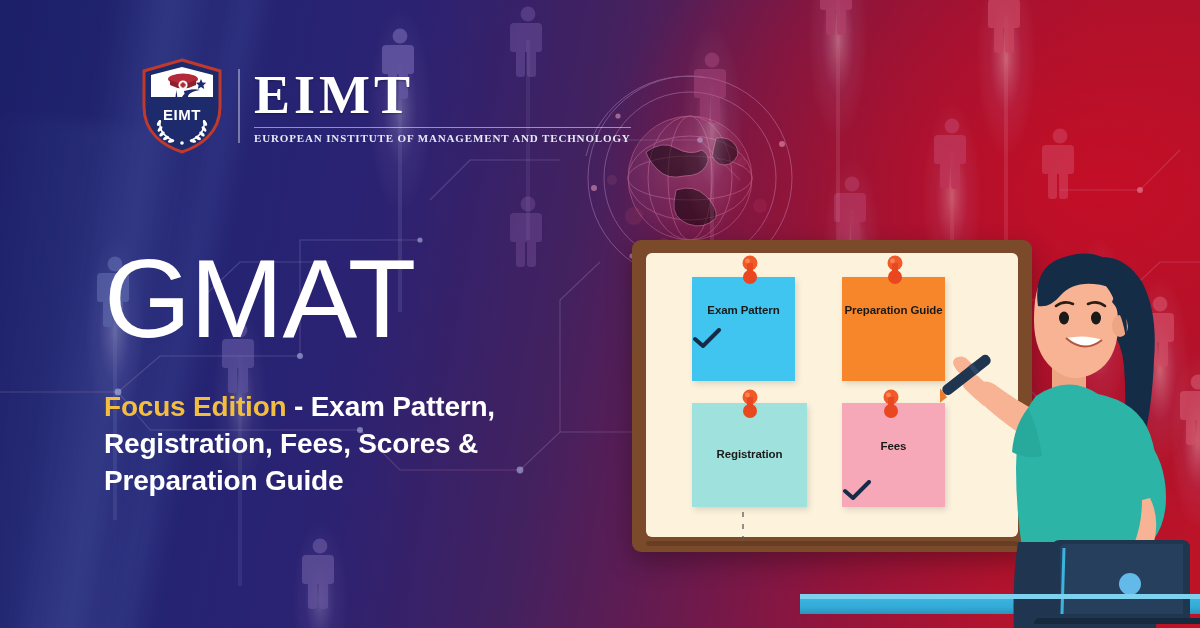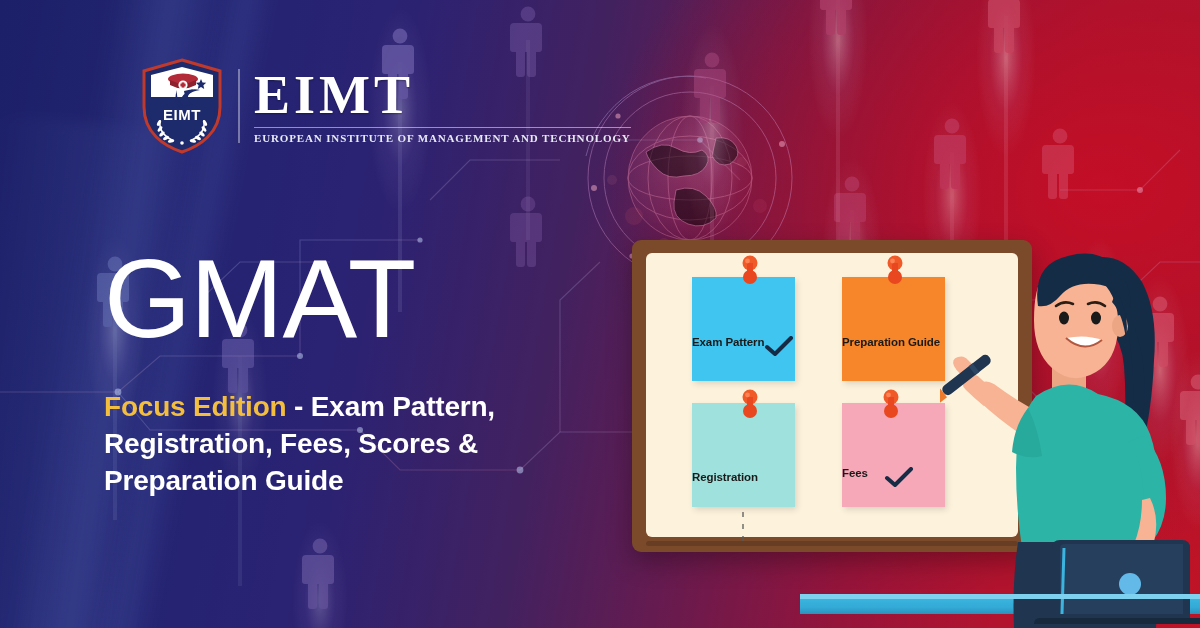--- a/index.html
+++ b/index.html
@@ -90,34 +90,34 @@
     border-radius:6px;
   }
   .board-shadow-b {
     position:absolute; left:14px; bottom:6px; right:14px; height:5px;
     background:rgba(0,0,0,0.16); border-radius:3px;
   }
 
   
   .note {
     position:absolute;
-    display:flex; flex-direction:row;
-    align-items:center; justify-content:flex-start;
+    display:flex; flex-direction:column;
+    justify-content:flex-start;
     padding-top:26px;
     box-shadow:2px 3px 6px rgba(0,0,0,0.13);
   }
   .note-label {
     font-size:11.5px; font-weight:700; color:#1a1a1a;
     text-align:center; line-height:1.3; letter-spacing:-0.1px;
   }
   .note-check { margin-top:10px; }
 
   #note-exam  { left:692px; top:277px; width:103px; height:104px; background:#3fc5ef; }
   #note-prep  { left:842px; top:277px; width:103px; height:104px; background:#f7862a; }
-  #note-reg   { left:692px; top:403px; width:103px; height:104px; background:#9fe2dd; padding-top:44px; }
+  #note-reg   { left:692px; top:403px; width:115px; height:104px; background:#9fe2dd; padding-top:44px; }
   #note-fees  { left:842px; top:403px; width:103px; height:104px; background:#f7a8b8; padding-top:36px;gap:16px; }
 
   .pin { position:absolute; width:26px; height:30px; z-index:3; }
   #pin-exam { left:737px;  top:255px; }
   #pin-prep { left:882px;  top:255px; }
   #pin-reg  { left:737px;  top:389px; }
   #pin-fees { left:878px;  top:389px; }
 
   .dash-line { position:absolute; left:742px; top:512px; width:2px; height:30px; z-index:2; }
 

